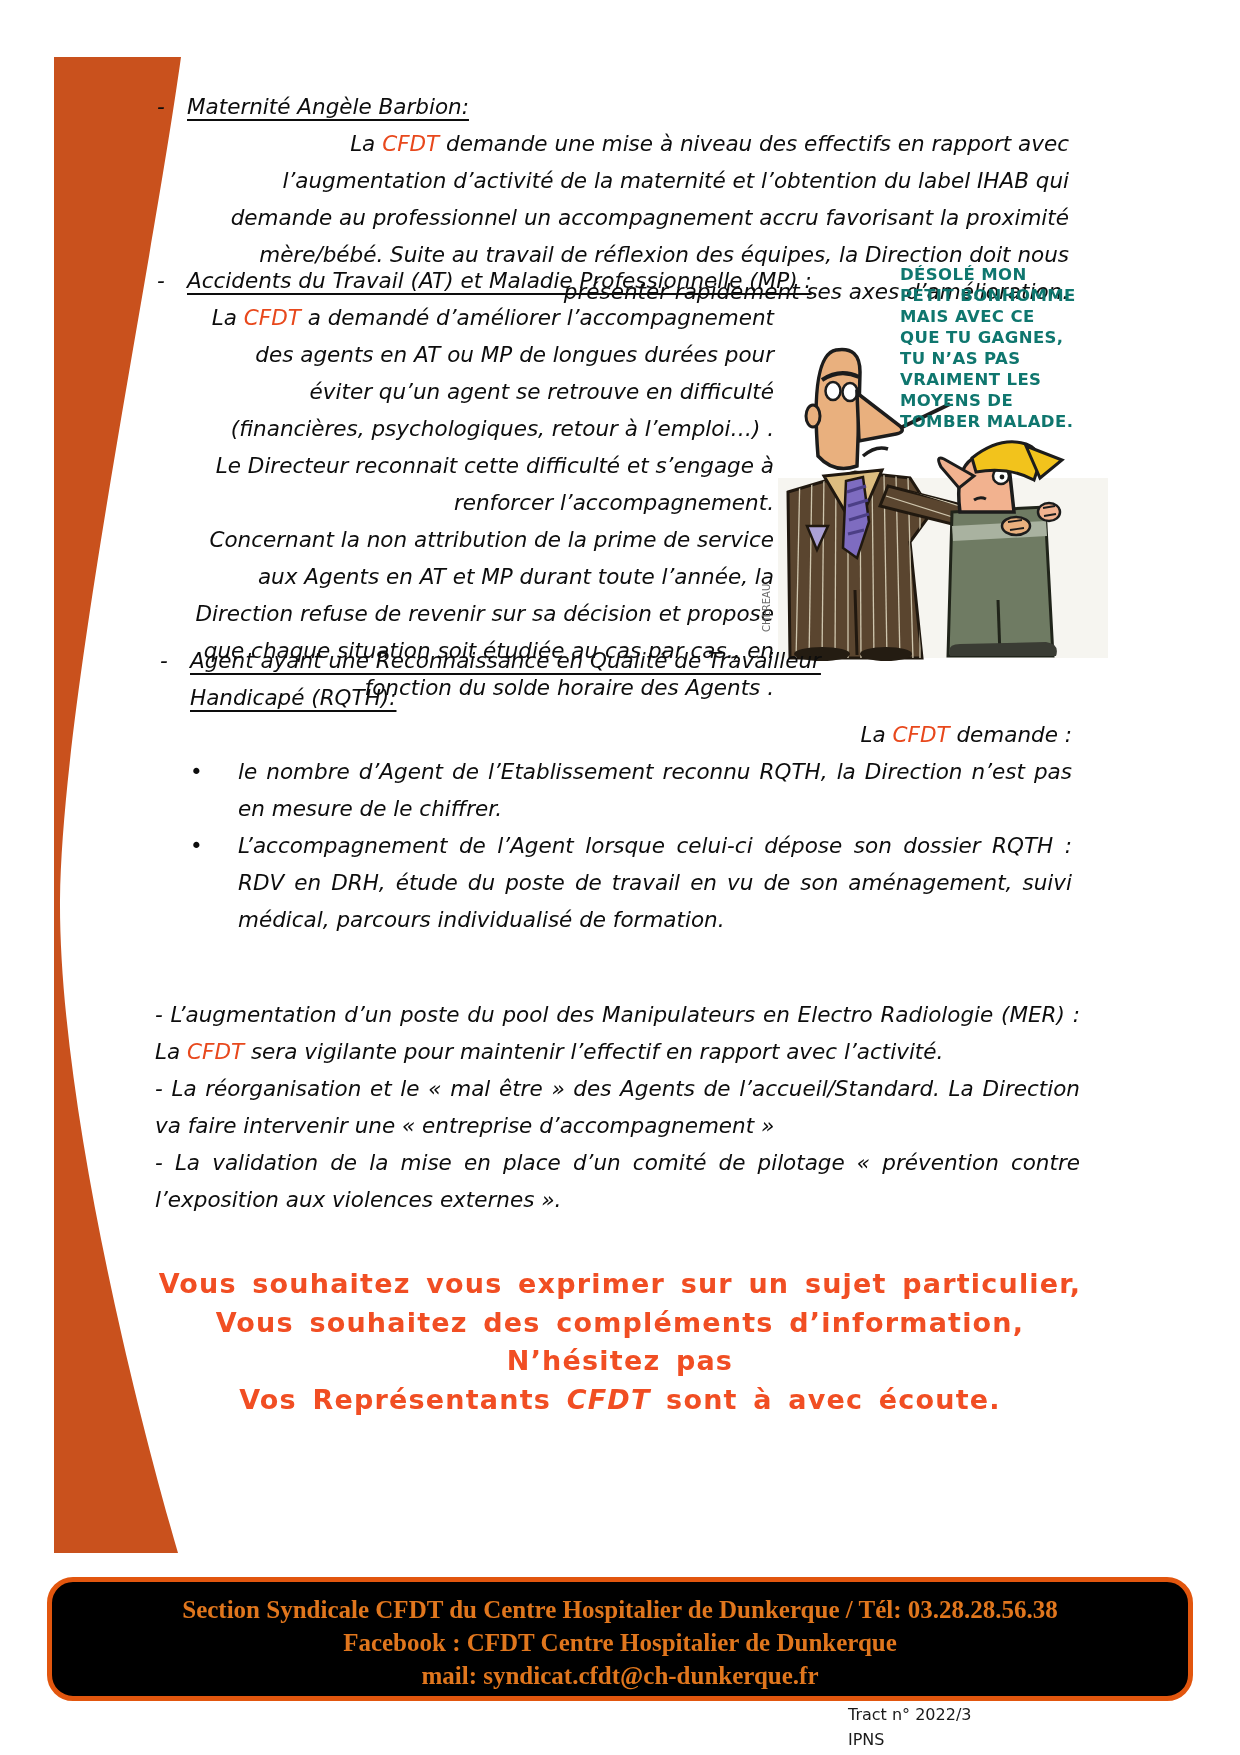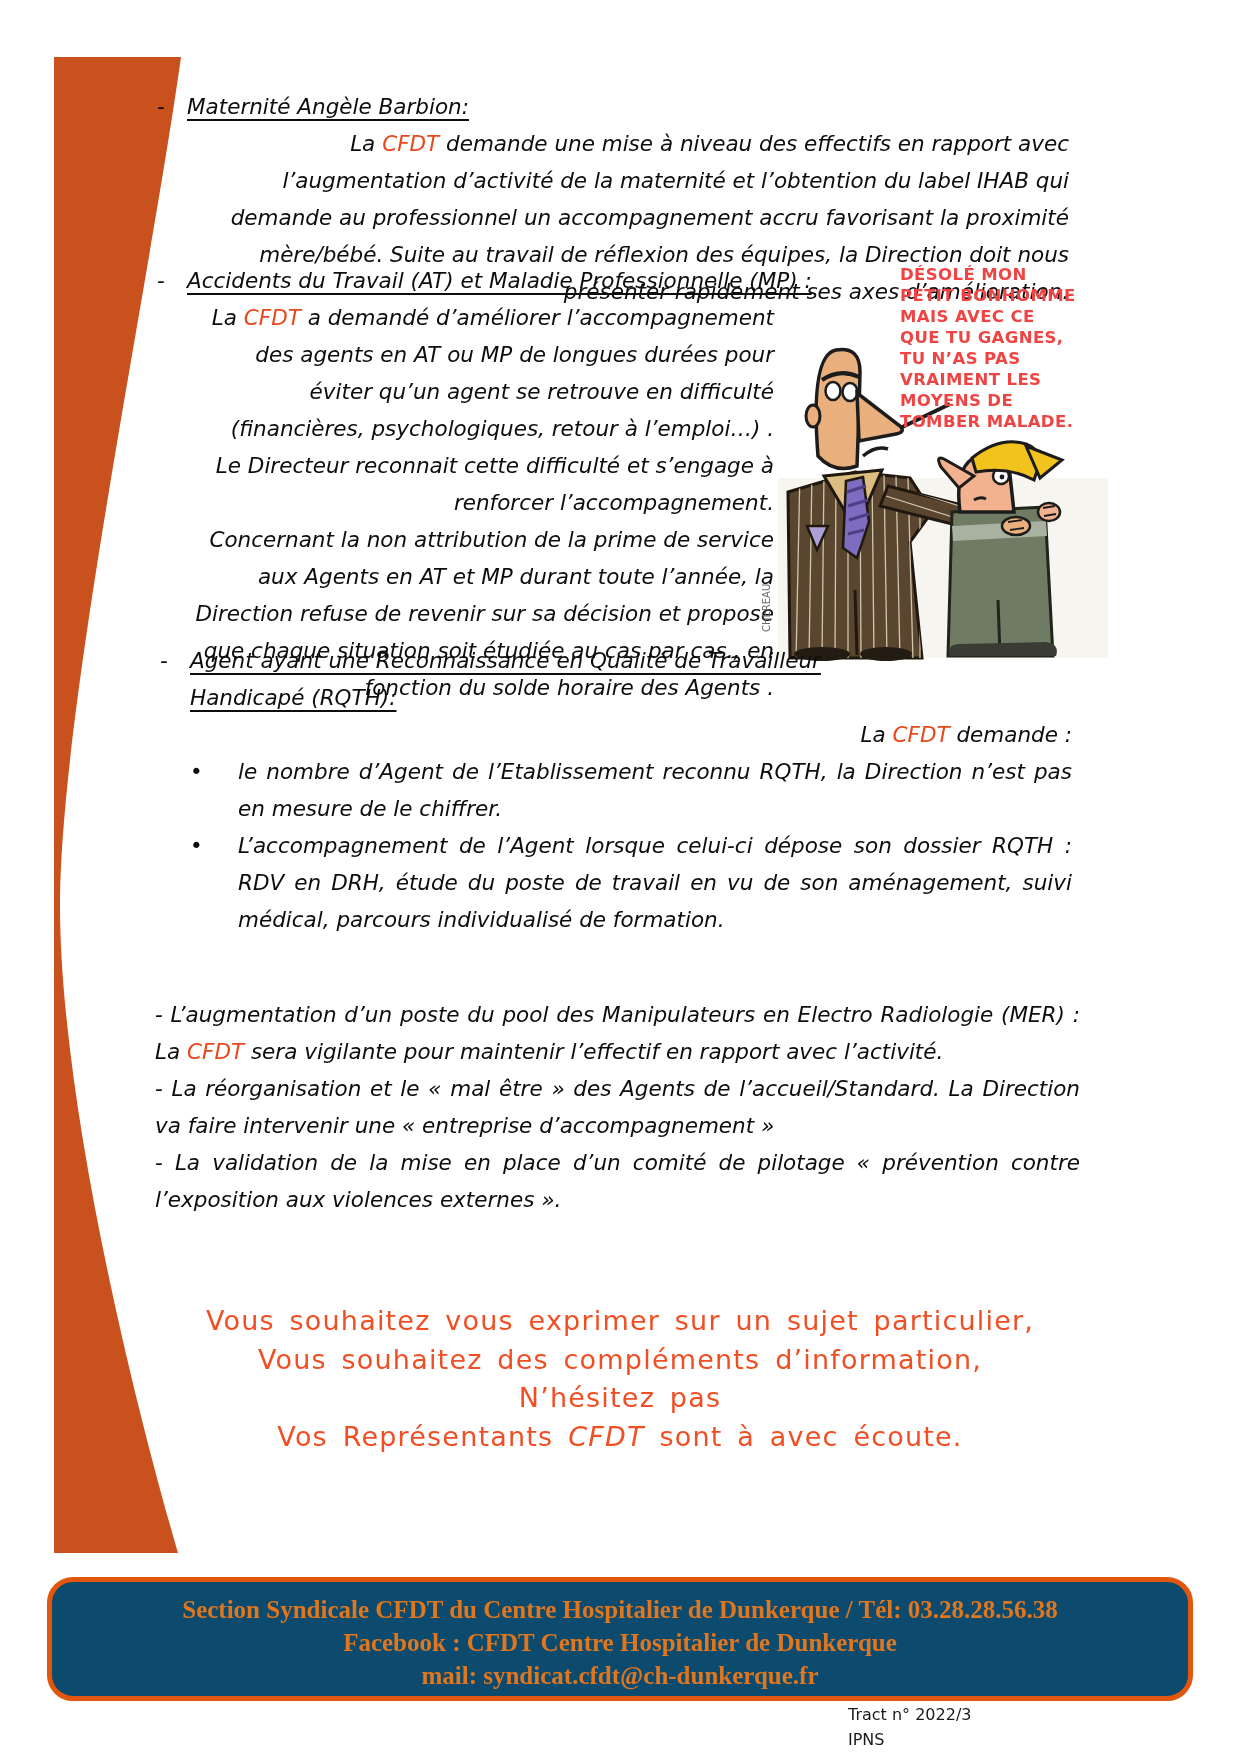--- a/index.html
+++ b/index.html
@@ -19,29 +19,29 @@
   .indent{margin-left:33px;text-align:right;}
   .cfdt{color:#e8481c;}
   .bullet-row{display:flex;margin-left:30px;}
   .bullet-row .bul{width:48px;flex:0 0 48px;font-style:normal;}
   .bullet-row .btxt{flex:1;}
   .bold-head{font-style:normal;font-weight:bold;font-size:22px;letter-spacing:0.3px;}
   
   #cartoon{left:760px;top:260px;width:360px;height:402px;}
   #speech{position:absolute;left:140px;top:4px;width:218px;
     font-family:"DejaVu Sans",sans-serif;font-weight:bold;font-style:normal;
-    font-size:16.5px;line-height:21px;letter-spacing:0.4px;color:#ef4444;}
-  
-  #cta{left:70px;top:1302px;width:1100px;text-align:center;
-    font-family:"DejaVu Sans",sans-serif;font-weight:normal;font-size:27px;
+    font-size:16.5px;line-height:21px;letter-spacing:0.4px;color:#0f766e;}
+  
+  #cta{left:70px;top:1265px;width:1100px;text-align:center;
+    font-family:"DejaVu Sans",sans-serif;font-weight:bold;font-size:27px;
     line-height:38.5px;color:#f14e23;letter-spacing:1.2px;word-spacing:5px;}
   #cta .it{font-style:italic;}
   
   #footer-box{left:47px;top:1577px;width:1136px;height:103px;
-    border:5px solid #e2560e;border-radius:26px;background:#0c4a6e;
+    border:5px solid #e2560e;border-radius:26px;background:#000000;
     text-align:center;padding-top:11px;
     font-family:"Liberation Serif",serif;font-weight:bold;font-size:25px;
     line-height:33px;color:#e0761d;}
   #footnote{left:848px;top:1702px;width:240px;text-align:left;
     font-size:16px;line-height:25px;color:#1a1a1a;}
 </style>
 </head>
 <body>
 
 <svg id="swoosh" class="abs" viewBox="0 0 1240 1755" xmlns="http://www.w3.org/2000/svg">

